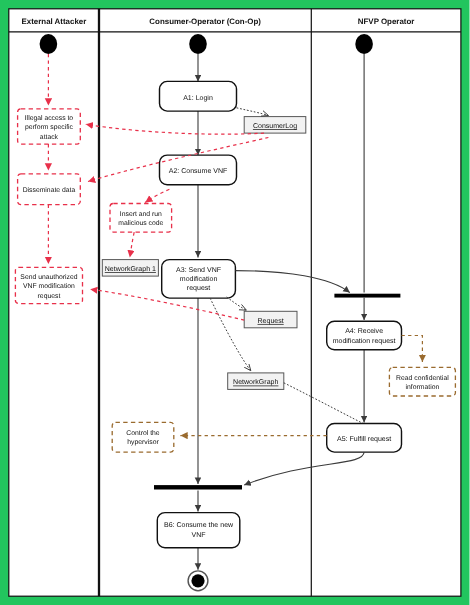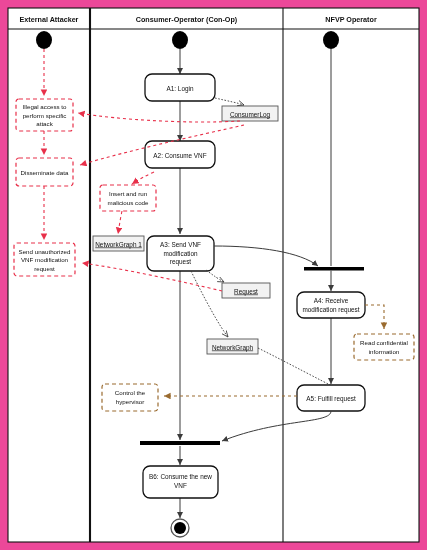--- a/index.html
+++ b/index.html
@@ -1,17 +1,17 @@
 <!DOCTYPE html>
 <html><head>
 <meta charset="utf-8">
 <style>
   html,body{margin:0;padding:0;background:#ffffff;}
   body{font-family:"Liberation Sans",sans-serif;}
-  #canvas{position:relative;width:427px;height:550px;background:#ec4899;overflow:hidden;}
+  #canvas{position:relative;width:427px;height:550px;background:#22c55e;overflow:hidden;}
   svg{display:block;}
   .lane-title{font-size:7.2px;font-weight:bold;fill:#111111;text-anchor:middle;}
   .act-label{font-size:6.4px;fill:#111111;text-anchor:middle;}
   .art-label{font-size:6.4px;fill:#111111;text-anchor:middle;text-decoration:underline;}
   .thr-label{font-size:6.2px;fill:#111111;text-anchor:middle;}
 </style>
 </head>
 <body>
 
 <div id="canvas">

